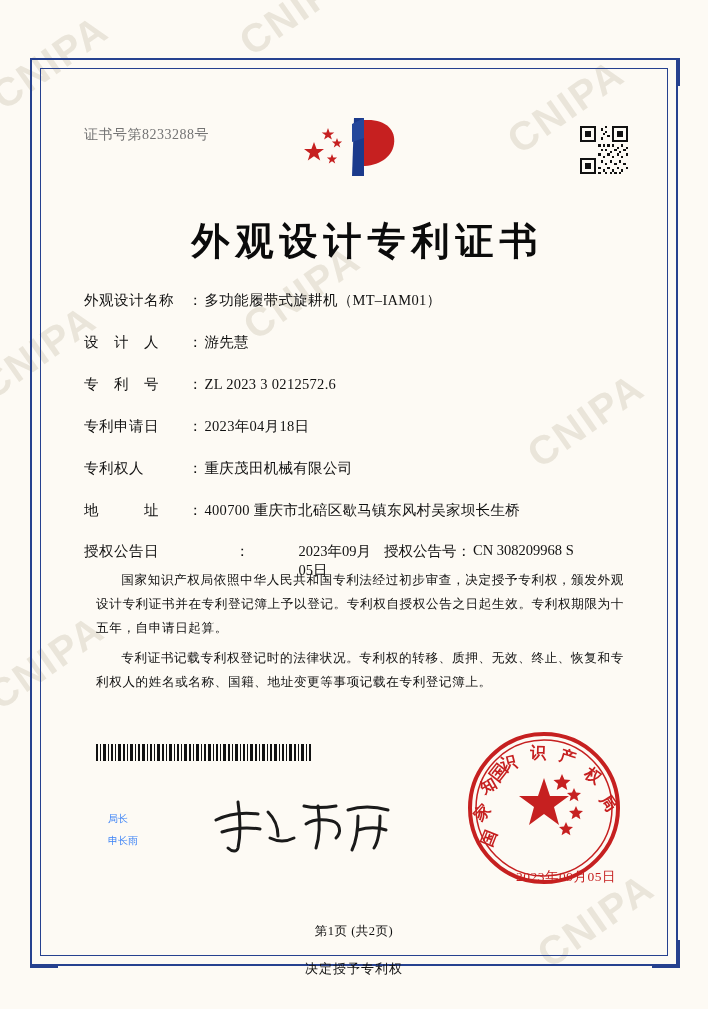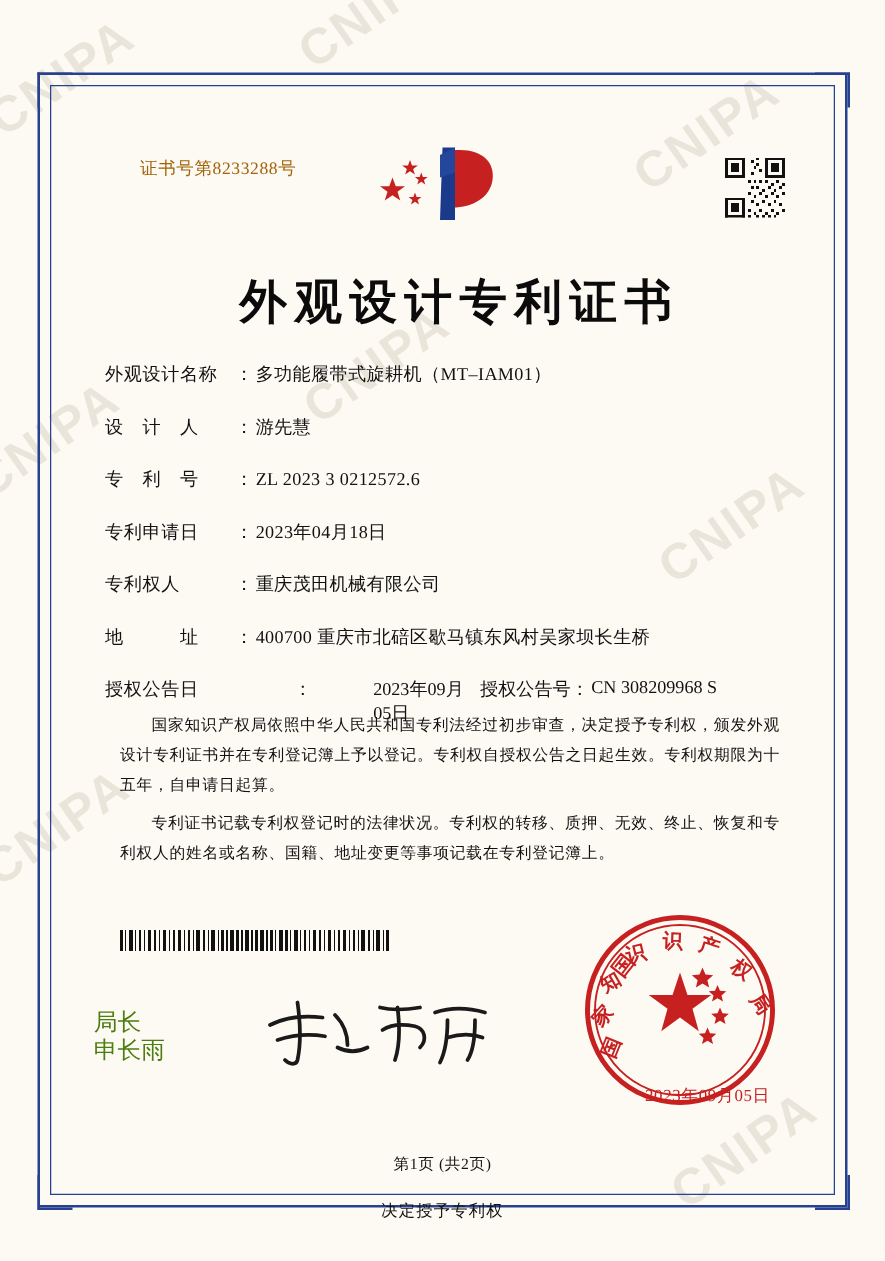--- a/index.html
+++ b/index.html
@@ -67,23 +67,22 @@
     position: absolute;
     left: 40px; top: 68px;
     width: 628px; height: 888px;
     z-index: 3;
   }
 
   .cert-no {
     position: absolute;
     left: 44px; top: 58px;
     font-size: 14px;
-    color: #a16207;
+    color: #737373;
     letter-spacing: .5px;
-    margin-left: 28px;
   }
 
   
   .logo {
     position: absolute;
     left: 50%;
     top: 48px;
     transform: translateX(-50%);
     width: 120px; height: 62px;
   }
@@ -161,25 +160,25 @@
   .barcode {
     position: absolute;
     left: 56px;
     top: 676px;
     width: 218px;
     height: 17px;
   }
 
   .director-block {
     position: absolute;
-    left: 35px;
+    left: 68px;
     top: 740px;
-    font-size: 19px;
+    font-size: 10px;
     line-height: 22px;
-    color: #4d7c0f;
+    color: #3b82f6;
   }
 
   .signature {
     position: absolute;
     left: 168px;
     top: 726px;
     width: 200px;
     height: 62px;
   }
 

